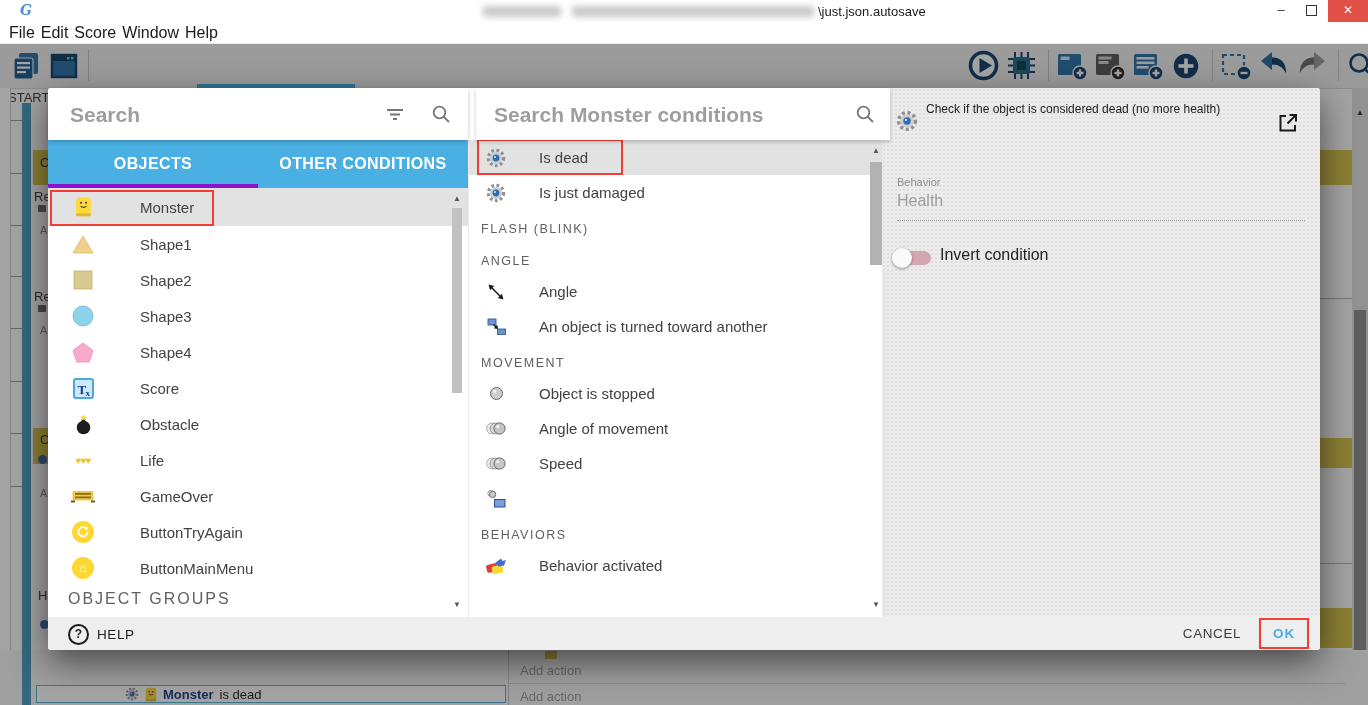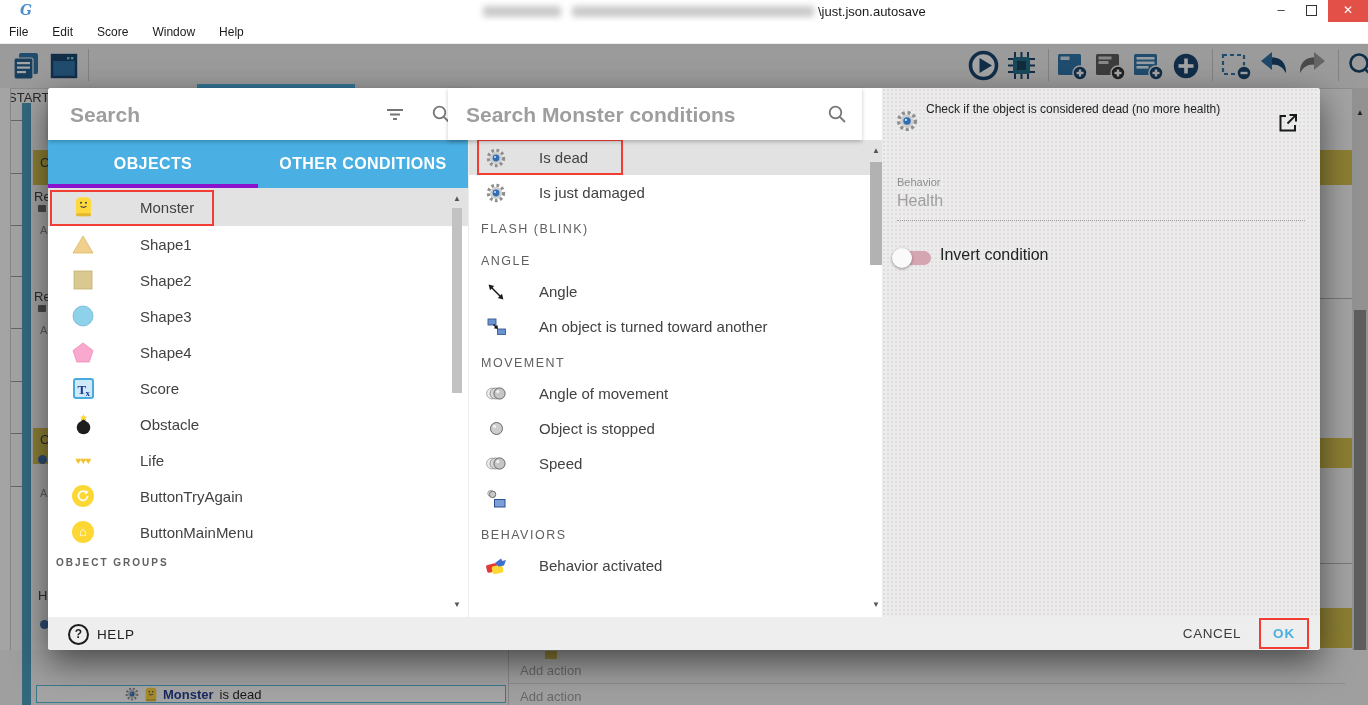--- a/index.html
+++ b/index.html
@@ -13,21 +13,21 @@
   .b2{left:572px;width:242px;}
   .title-text{position:absolute;left:818px;top:4px;font-size:13px;color:#1a1a1a;}
   .winbtn{position:absolute;top:0;height:22px;text-align:center;color:#333;font-size:13px;line-height:20px;cursor:default;}
   .win-min{left:1266px;width:30px;}
   .win-max{left:1296px;width:30px;}
   .win-max span{display:inline-block;width:9px;height:9px;border:1px solid #333;vertical-align:middle;}
   .win-close{left:1328px;width:40px;background:var(--close-button);color:#fff;font-size:12px;}
 
   
   .menubar{position:absolute;left:0;top:22px;width:1368px;height:21px;background:#fff;z-index:30;border-bottom:1px solid #ececec;}
-  .menu-item{display:inline-block;padding:0 12px;font-size:12px;color:#1a1a1a;line-height:21px;}
+  .menu-item{display:inline-block;padding:0 3px;font-size:16px;color:#1a1a1a;line-height:21px;}
   .menu-item:first-child{padding-left:9px;}
 
   
   .content{position:absolute;left:0;top:43px;width:1368px;height:662px;background:#fdfdfd;}
   .toolbar{position:absolute;left:0;top:0;width:1368px;height:45px;background:#f1f1f1;border-bottom:1px solid #d8d8d8;}
   .tb-icon{position:absolute;top:7px;width:32px;height:32px;}
   .tb-sep{position:absolute;top:6px;width:1px;height:32px;background:#c9c9c9;}
   .tab-indicator{position:absolute;left:197px;top:41px;width:158px;height:5px;background:var(--accent);}
   .start-label{position:absolute;left:8px;top:47px;font-size:13px;color:#3a3a3a;}
 
@@ -59,39 +59,39 @@
   .monster-row .cond-text{font-size:13px;color:#222;}
   .yellow-chip{position:absolute;left:545px;top:608px;width:12px;height:8px;background:var(--yellow-row);}
 
   
   .overlay{position:absolute;left:0;top:0;width:1368px;height:662px;background:rgba(15,15,15,0.38);z-index:5;}
 
   
   .dialog{position:absolute;left:48px;top:45px;width:1272px;height:562px;background:#fff;z-index:10;border-radius:3px;box-shadow:0 12px 34px rgba(0,0,0,0.55);}
   .search-card{position:absolute;top:0;height:52px;background:#fff;box-shadow:0 2px 4px rgba(0,0,0,0.22);z-index:3;}
   .sc-left{left:0;width:420px;border-top-left-radius:3px;}
-  .sc-mid{left:400px;width:414px;}
+  .sc-mid{left:428px;width:414px;}
   .search-input{position:absolute;left:20px;top:12px;width:290px;height:28px;border:none;outline:none;font-size:21px;color:#0c4a6e;font-family:"Liberation Sans",sans-serif;background:transparent;font-weight:bold;}
   .search-input::placeholder{color:#9e9e9e;opacity:1;}
   .sc-mid .search-input{left:16px;width:330px;}
   .icon-btn{position:absolute;top:15px;width:22px;height:22px;}
 
   .tabbar{position:absolute;left:0;top:52px;width:420px;height:48px;background:var(--accent);z-index:2;}
   .tab{position:absolute;top:0;width:210px;height:48px;text-align:center;line-height:48px;color:#fff;font-size:16px;font-weight:bold;letter-spacing:0.4px;}
   .tab-0{left:0;}
   .tab-1{left:210px;}
   .tab-underline{position:absolute;left:0;bottom:0;width:210px;height:4px;background:var(--tab-indicator);}
 
   .objects-list{position:absolute;left:0;top:100px;width:420px;height:429px;background:#fff;overflow:hidden;}
   .obj-row{position:relative;height:36px;display:flex;align-items:center;padding-left:22px;box-sizing:border-box;}
   .obj-row.selected{height:38px;background:var(--row-selected);}
   .obj-row.selected::after{content:"";position:absolute;left:2px;top:2px;width:160px;height:32px;border:2px solid var(--selection-outline);}
   .obj-icon{width:26px;height:24px;display:flex;align-items:center;justify-content:center;margin-right:44px;}
   .obj-label{font-size:15px;color:#424242;}
-  .group-header{height:26px;line-height:26px;padding-left:8px;font-size:10px;color:#616161;letter-spacing:2px;font-weight:bold;}
+  .group-header{height:26px;line-height:26px;padding-left:20px;font-size:16px;color:#616161;letter-spacing:2px;}
 
   .lscroll-up{position:absolute;left:402px;top:104px;width:14px;height:14px;font-size:8px;color:#555;text-align:center;line-height:14px;z-index:4;}
   .lscroll-thumb{position:absolute;left:404px;top:120px;width:10px;height:185px;background:#c2c2c2;z-index:4;}
   .lscroll-down{position:absolute;left:402px;top:510px;width:14px;height:14px;font-size:8px;color:#555;text-align:center;line-height:14px;z-index:4;}
 
   .cond-list{position:absolute;left:420px;top:52px;width:414px;height:477px;background:#fff;overflow:hidden;border-left:1px solid #ededed;}
   .cond-row{position:relative;height:35px;display:flex;align-items:center;padding-left:14px;box-sizing:border-box;}
   .cond-row.selected{background:var(--row-selected);}
   .cond-row.selected::after{content:"";position:absolute;left:8px;top:-1px;width:142px;height:32px;border:2px solid var(--selection-outline);}
   .cond-icon{width:26px;height:24px;display:flex;align-items:center;justify-content:center;margin-right:30px;}
@@ -413,20 +413,32 @@
           <span class="obj-label">Obstacle</span>
         </div>
         <div class="obj-row">
           <span class="obj-icon">
             <span class="hearts">♥♥♥</span>
           </span>
           <span class="obj-label">Life</span>
         </div>
         <div class="obj-row">
           <span class="obj-icon">
+            <svg width="24" height="14" viewBox="0 0 24 14">
+              <rect x="1.5" y="2" width="21" height="9.5" rx="1" fill="#ecc94e"></rect>
+              <rect x="4" y="4" width="16" height="1.8" fill="#8a6d1f"></rect>
+              <rect x="4" y="7.5" width="16" height="1.8" fill="#8a6d1f"></rect>
+              <rect x="0" y="11.5" width="4" height="2" fill="#6e5718"></rect>
+              <rect x="20" y="11.5" width="4" height="2" fill="#6e5718"></rect>
+            </svg>
+          </span>
+          <span class="obj-label">GameOver</span>
+        </div>
+        <div class="obj-row">
+          <span class="obj-icon">
             <span class="ybtn">
               <svg width="12" height="12" viewBox="0 0 12 12">
                 <path d="M9.8 3.2 A4.6 4.6 0 1 0 10.6 6" fill="none" stroke="#fff" stroke-width="1.7"></path>
                 <polygon points="7.6,0.4 11.6,1.6 8.8,4.6" fill="#fff"></polygon>
               </svg>
             </span>
           </span>
           <span class="obj-label">ButtonTryAgain</span>
         </div>
         <div class="obj-row">
@@ -483,37 +495,37 @@
               <rect x="10.5" y="11" width="8" height="5.5" fill="#6b93cf" stroke="#3a5a93" stroke-width="0.9"></rect>
               <line x1="6.5" y1="6.5" x2="9.5" y2="9.5" stroke="#111" stroke-width="1.3"></line>
               <polygon points="11,11 6.8,10.3 10.3,6.8" fill="#111"></polygon>
             </svg>
           </span>
           <span class="cond-label">An object is turned toward another</span>
         </div>
         <div class="cond-header">MOVEMENT</div>
         <div class="cond-row">
           <span class="cond-icon">
+            <svg width="15" height="15" viewBox="0 0 15 15">
+              <circle cx="7.5" cy="7.5" r="6" fill="#cdcdcd" stroke="#666"></circle>
+              <circle cx="5.6" cy="5.4" r="1.7" fill="#f0f0f0"></circle>
+            </svg>
+          </span>
+          <span class="cond-label">Object is stopped</span>
+        </div>
+        <div class="cond-row">
+          <span class="cond-icon">
             <svg width="21" height="15" viewBox="0 0 21 15">
               <circle cx="6" cy="7.5" r="5.4" fill="#ececec" stroke="#ababab"></circle>
               <circle cx="9.5" cy="7.5" r="5.4" fill="#dadada" stroke="#8f8f8f"></circle>
               <circle cx="13.5" cy="7.5" r="5.6" fill="#c6c6c6" stroke="#666"></circle>
               <circle cx="11.8" cy="5.6" r="1.6" fill="#f2f2f2"></circle>
             </svg>
           </span>
           <span class="cond-label">Angle of movement</span>
-        </div>
-        <div class="cond-row">
-          <span class="cond-icon">
-            <svg width="15" height="15" viewBox="0 0 15 15">
-              <circle cx="7.5" cy="7.5" r="6" fill="#cdcdcd" stroke="#666"></circle>
-              <circle cx="5.6" cy="5.4" r="1.7" fill="#f0f0f0"></circle>
-            </svg>
-          </span>
-          <span class="cond-label">Object is stopped</span>
         </div>
         <div class="cond-row">
           <span class="cond-icon">
             <svg width="21" height="15" viewBox="0 0 21 15">
               <circle cx="6" cy="7.5" r="5.4" fill="#ececec" stroke="#ababab"></circle>
               <circle cx="9.5" cy="7.5" r="5.4" fill="#dadada" stroke="#8f8f8f"></circle>
               <circle cx="13.5" cy="7.5" r="5.6" fill="#c6c6c6" stroke="#666"></circle>
               <circle cx="11.8" cy="5.6" r="1.6" fill="#f2f2f2"></circle>
             </svg>
           </span>

